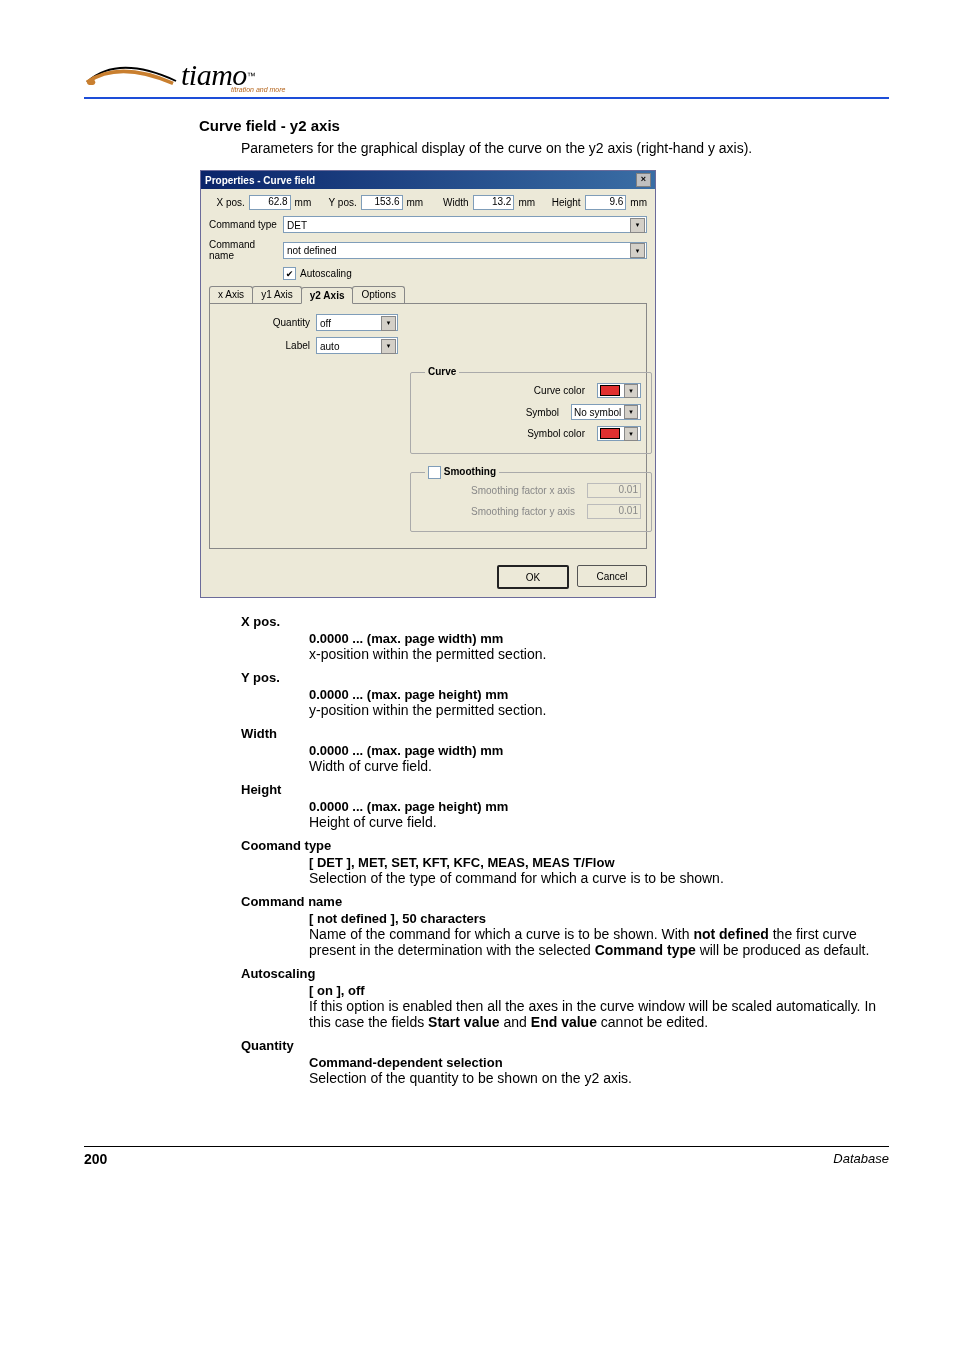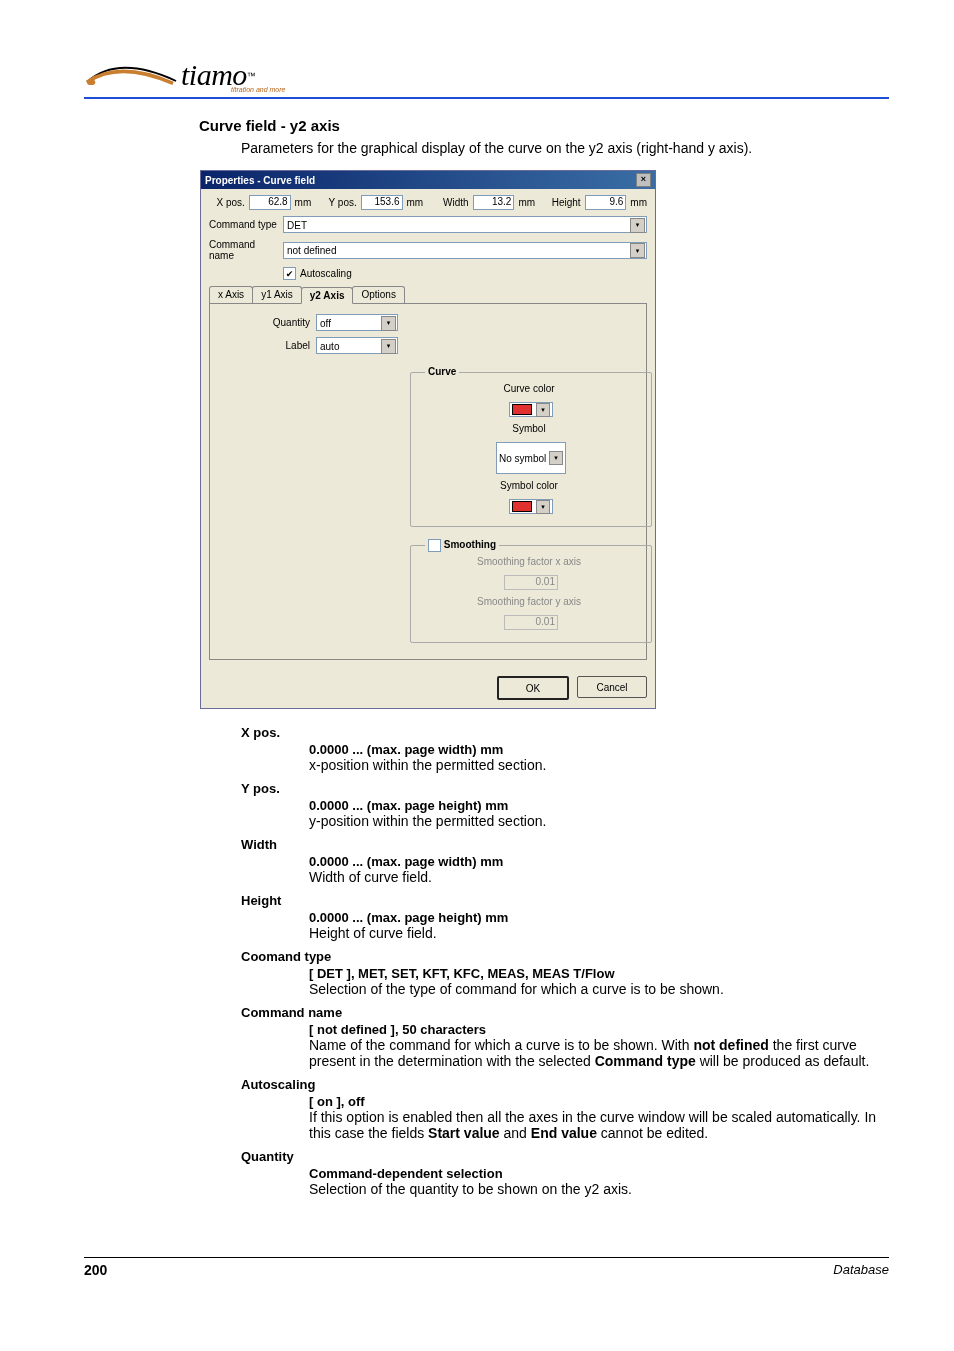--- a/index.html
+++ b/index.html
@@ -146,26 +146,26 @@
     position:relative;
   }
   .group .legend {
     position:absolute;
     top:-7px; left:14px;
     background:#ece9d8;
     padding:0 3px;
     font-weight:bold;
     font-size:10px;
   }
-  .group-row { display:flex; align-items:center; justify-content:flex-end; gap:8px; margin-bottom:6px; font-size:10px;flex-direction:column; }
+  .group-row { display:flex; align-items:center; justify-content:flex-end; gap:8px; margin-bottom:6px; font-size:10px; }
   .group-row .glabel { flex:1; text-align:right; padding-right:4px;}
   .color-swatch { width:44px; height:15px; border:1px solid #7f9db9; background:#fff; display:flex; align-items:center; padding:0 2px; box-sizing:border-box;}
   .color-swatch .c { width:18px; height:9px; border:1px solid #000; }
   .color-swatch .arrow, .symsel .arrow { width:12px; height:12px; background:#d4d0c8; border:1px solid #888; display:flex;align-items:center;justify-content:center;font-size:7px; margin-left:auto;}
-  .symsel { width:70px; height:32px; border:1px solid #7f9db9; background:#fff; display:flex; align-items:center; padding:0 2px; font-size:10px; box-sizing:border-box;}
+  .symsel { width:70px; height:16px; border:1px solid #7f9db9; background:#fff; display:flex; align-items:center; padding:0 2px; font-size:10px; box-sizing:border-box;}
   .disabled-input { width:54px; height:15px; border:1px solid #bbb; background:#ece9d8; color:#888; text-align:right; padding:0 2px; font-size:10px; box-sizing:border-box; }
   .btns { display:flex; justify-content:flex-end; gap:8px; padding:8px; }
   .btn { width:68px; height:20px; border:1px solid #555; background:#ece9d8; font-size:10px; border-radius:2px; display:flex; align-items:center; justify-content:center;}
   .btn.primary { border:2px solid #222; }
 
   
   .defs { margin-left:157px; }
   .def-term { font-weight:bold; font-size:13px; margin-top:8px; }
   .def-range { font-weight:bold; font-size:13px; margin-left:68px; margin-top:2px;}
   .def-desc { margin-left:68px; font-size:14px; margin-top:0; }

